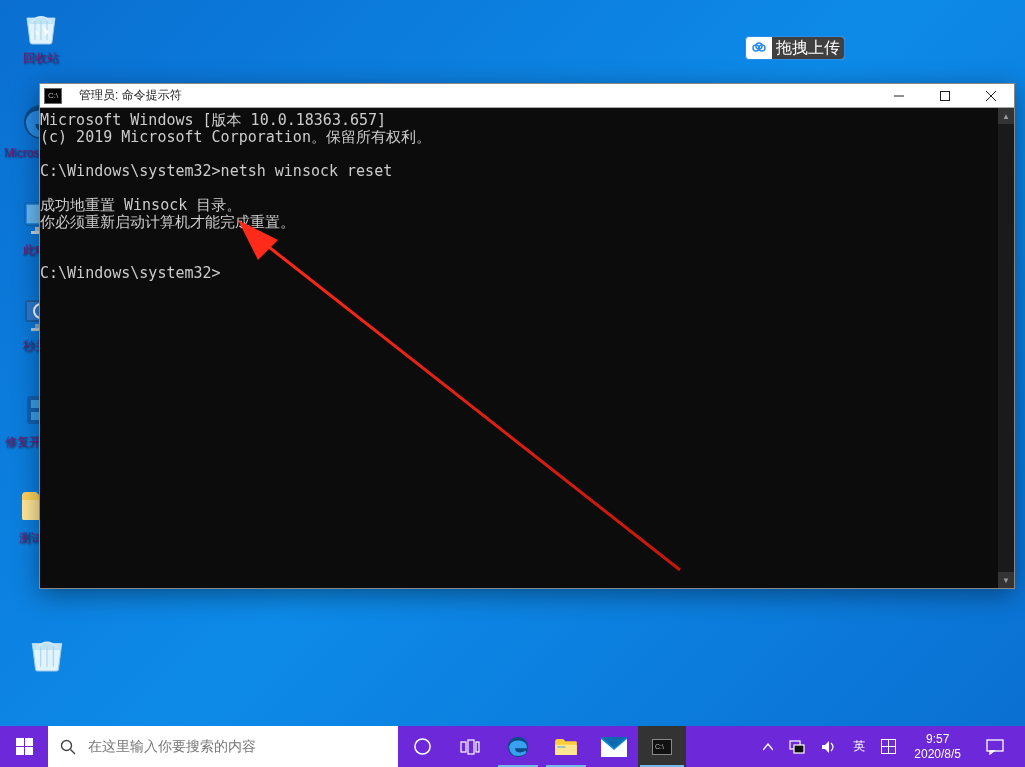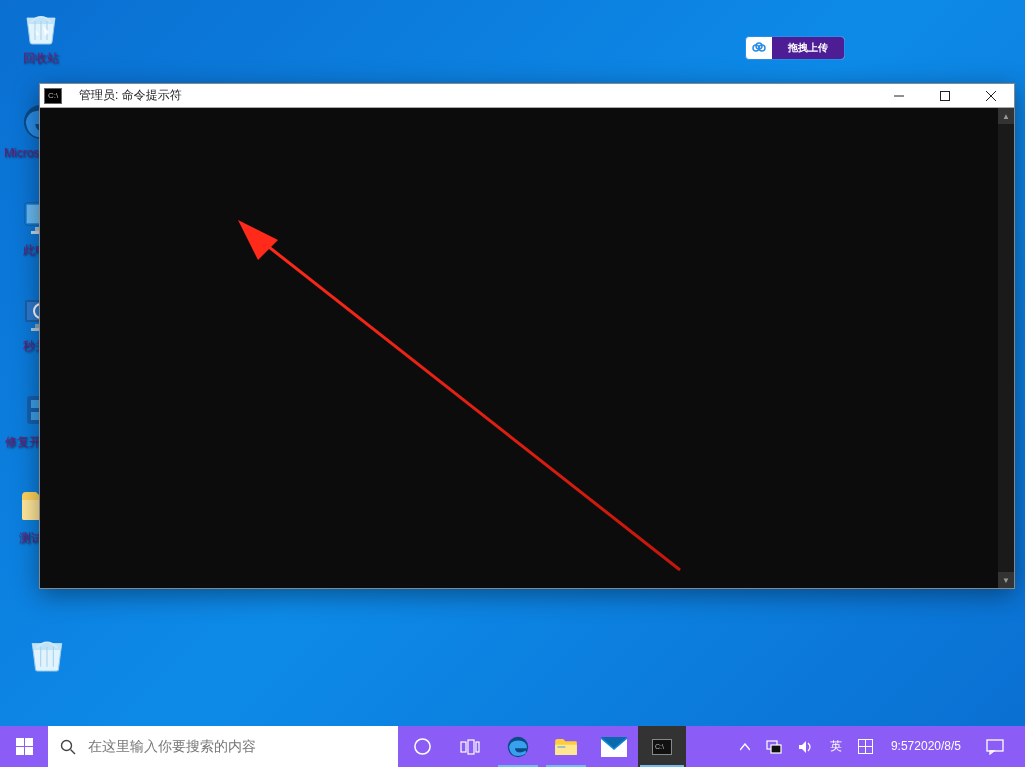--- a/index.html
+++ b/index.html
@@ -21,21 +21,21 @@
 
 .shutdown-svg { width: 40px; height: 40px; }
 
 .repair-svg { width: 40px; height: 40px; }
 
 .folder-svg { width: 42px; height: 36px; }
 
 
 .upload-pill { position: absolute; top: 36px; right: 180px; width: 100px; height: 24px; background: #fff; border: 1px solid #2a8de8; border-radius: 4px; display: flex; align-items: center; overflow: hidden; cursor: pointer; }
 .upload-pill .ico { width: 26px; height: 100%; display: flex; align-items: center; justify-content: center; color: #2a8de8; font-size: 14px; font-weight: bold; }
-.upload-pill .txt { flex: 1; height: 100%; background: #4c1d95; color: #fff; font-size: 10px; display: flex; align-items: center; justify-content: center; font-weight: bold; }
+.upload-pill .txt { flex: 1; height: 100%; background: #404040; color: #fff; font-size: 16px; display: flex; align-items: center; justify-content: center; }
 
 
 .cmd-window { position: absolute; left: 39px; top: 83px; width: 976px; height: 506px; background: #000; border: 1px solid #888; box-shadow: 0 6px 24px rgba(0,0,0,0.4); display: flex; flex-direction: column; }
 .cmd-titlebar { height: 24px; background: #fff; display: flex; align-items: center; border-bottom: 1px solid #aaa; }
 .cmd-titlebar .title-icon { width: 18px; height: 16px; margin-left: 4px; background: #000; color: #bbb; font-size: 8px; display: flex; align-items: center; justify-content: center; border: 1px solid #666; }
 .cmd-titlebar .title { font-size: 12px; margin-left: 17px; color: #222; }
 .cmd-titlebar .spacer { flex: 1; }
 .cmd-titlebar .win-btn { width: 46px; height: 100%; display: flex; align-items: center; justify-content: center; cursor: pointer; }
 .cmd-titlebar .win-btn svg { width: 10px; height: 10px; }
 
@@ -45,33 +45,33 @@
 .cmd-body .scrollbar .thumb-bot { position: absolute; bottom: 0; }
 .cmd-text { position: absolute; left: 0; top: 4px; right: 16px; font-family: "NSimSun","SimSun","Consolas",monospace; font-size: 15px; line-height: 17px; color: #ccc; white-space: pre; }
 
 
 .arrow-svg { position: absolute; left: 230px; top: 200px; width: 470px; height: 390px; pointer-events: none; }
 
 
 .rb2 { position: absolute; left: 26px; bottom: 90px; }
 
 
-.taskbar { position: absolute; left: 0; right: 0; bottom: 0; height: 41px; background: #8b5cf6; display: flex; align-items: stretch; color: #fff; }
+.taskbar { position: absolute; left: 0; right: 0; bottom: 0; height: 41px; background: #6d28d9; display: flex; align-items: stretch; color: #fff; }
 .taskbar .start { width: 48px; display: flex; align-items: center; justify-content: center; cursor: pointer; }
 .taskbar .search { width: 350px; background: #fff; display: flex; align-items: center; cursor: text; }
 .taskbar .search .s-icon { width: 40px; display: flex; align-items: center; justify-content: center; color: #333; }
 .taskbar .search .s-ph { color: #777; font-size: 14px; }
 .taskbar .tb-btn { width: 48px; display: flex; align-items: center; justify-content: center; cursor: pointer; position: relative; }
 .taskbar .tb-btn.active { background: #333; }
 .taskbar .tb-btn.active::after { content: ""; position: absolute; left: 2px; right: 2px; bottom: 0; height: 2px; background: #76b9ed; }
 .taskbar .tb-btn.running::after { content: ""; position: absolute; left: 4px; right: 4px; bottom: 0; height: 2px; background: #76b9ed; }
 .taskbar .spacer { flex: 1; }
 .taskbar .tray { display: flex; align-items: center; }
 .taskbar .tray .tray-item { padding: 0 8px; height: 100%; display: flex; align-items: center; justify-content: center; cursor: pointer; }
-.taskbar .clock { padding: 0 10px; display: flex; flex-direction: row; align-items: center; justify-content: center; font-size: 12px; line-height: 15px; cursor: pointer; }
+.taskbar .clock { padding: 0 10px; display: flex; flex-direction: column; align-items: center; justify-content: center; font-size: 12px; line-height: 15px; cursor: pointer; }
 .taskbar .action-center { width: 48px; display: flex; align-items: center; justify-content: center; cursor: pointer; }
 .taskbar .show-desktop { width: 6px; border-left: 1px solid #444; cursor: pointer; }
 
 
 .ime { color: #fff; font-size: 12px; }
 </style>
 </head>
 <body>
 
 <div class="desktop">
@@ -184,20 +184,30 @@
           </svg>
       </div>
       <div class="win-btn close">
         <svg viewBox="0 0 10 10">
             <line x1="0" y1="0" x2="10" y2="10" stroke="#222" stroke-width="1"></line>
             <line x1="10" y1="0" x2="0" y2="10" stroke="#222" stroke-width="1"></line>
           </svg>
       </div>
     </div>
     <div class="cmd-body">
+      <div class="cmd-text">Microsoft Windows [版本 10.0.18363.657]
+(c) 2019 Microsoft Corporation。保留所有权利。
+
+C:\Windows\system32&gt;netsh winsock reset
+
+成功地重置 Winsock 目录。
+你必须重新启动计算机才能完成重置。
+
+
+C:\Windows\system32&gt;</div>
       <div class="scrollbar">
         <div class="thumb-top">▲</div>
         <div class="thumb-bot">▼</div>
       </div>
     </div>
   </div>
 
   <svg class="arrow-svg" viewBox="0 0 470 390">
     <defs>
       <linearGradient id="redg" x1="0" y1="0" x2="1" y2="1">

